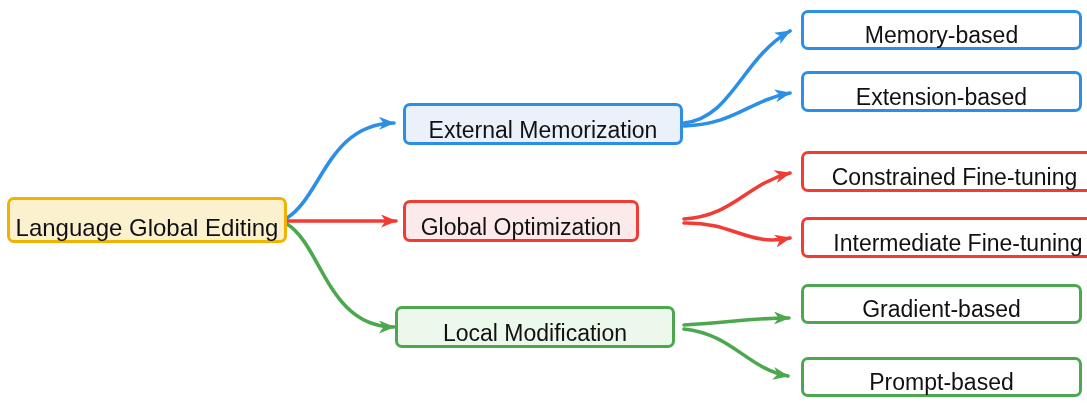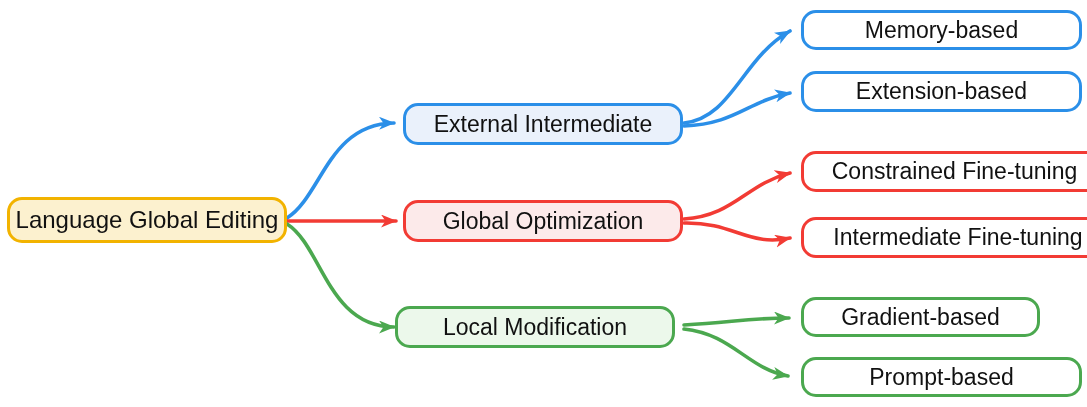--- a/index.html
+++ b/index.html
@@ -6,23 +6,23 @@
   .canvas{
     position:relative;
     width:1087px;height:407px;
     background:#ffffff;
     font-family:"Liberation Sans", sans-serif;
     overflow:hidden;
   }
   .edges{position:absolute;left:0;top:0;width:1087px;height:407px;}
   .node{
     position:absolute;
-    display:flex;align-items:center;justify-content:center;
+    display:flex;align-items:flex-end;justify-content:center;
     box-sizing:border-box;
-    border-radius:15px;
+    border-radius:7px;
     color:#111111;
     font-size:23px;
     line-height:1;
     white-space:nowrap;
     text-align:center;
   }
   .node-root{
     left:7px;top:197px;width:280px;height:46px;
     border:3.5px solid #F2B300;
     background:#FCF1CF;
@@ -30,27 +30,27 @@
   }
   .node-blue{border:3.5px solid #2B8FE8;background:#EAF1FB;}
   .node-red{border:3.5px solid #F23B34;background:#FCEAEA;}
   .node-green{border:3.5px solid #4BA84F;background:#ECF8EB;}
   .leaf{background:#ffffff;}
   .leaf-blue{border:3px solid #2B8FE8;}
   .leaf-red{border:3px solid #F23B34;}
   .leaf-green{border:3px solid #4BA84F;}
 
   .b0{left:403px;top:103px;width:280px;height:42px;}
-  .b1{left:403px;top:200px;width:280px;height:42px;}
+  .b1{left:403px;top:200px;width:236px;height:42px;}
   .b2{left:395px;top:306px;width:280px;height:42px;}
   .c0{left:801px;top:10px;width:281px;height:40px;}
   .c1{left:801px;top:71px;width:281px;height:41px;}
   .c2{left:801px;top:151px;width:307px;height:41px;}
   .c3{left:801px;top:217px;width:314px;height:41px;}
-  .c4{left:801px;top:297px;width:239px;height:40px;}
+  .c4{left:801px;top:284px;width:281px;height:40px;}
   .c5{left:801px;top:357px;width:281px;height:40px;}
 
   path.edge{fill:none;stroke-width:3.6px;stroke-linecap:round;}
   path.e-blue{stroke:#2B8FE8;}
   path.e-red{stroke:#F23B34;}
   path.e-green{stroke:#4BA84F;}
 </style>
 </head>
 <body>
 
@@ -81,21 +81,21 @@
 
     <path class="edge e-green" d="M 684 325 C 734 322, 750 318, 789 318" marker-end="url(#arrow-green)"></path>
     <path class="edge e-green" d="M 684 329 C 732 334, 748 369, 788 376" marker-end="url(#arrow-green)"></path>
   </svg>
 
   <div class="node node-root">
     <span>Language Global Editing</span>
   </div>
 
   <div class="node node-blue b0">
-    <span>External Intermediate</span>
+    <span>External Memorization</span>
   </div>
   <div class="node node-red b1">
     <span>Global Optimization</span>
   </div>
   <div class="node node-green b2">
     <span>Local Modification</span>
   </div>
 
   <div class="node leaf leaf-blue c0">
     <span>Memory-based</span>

